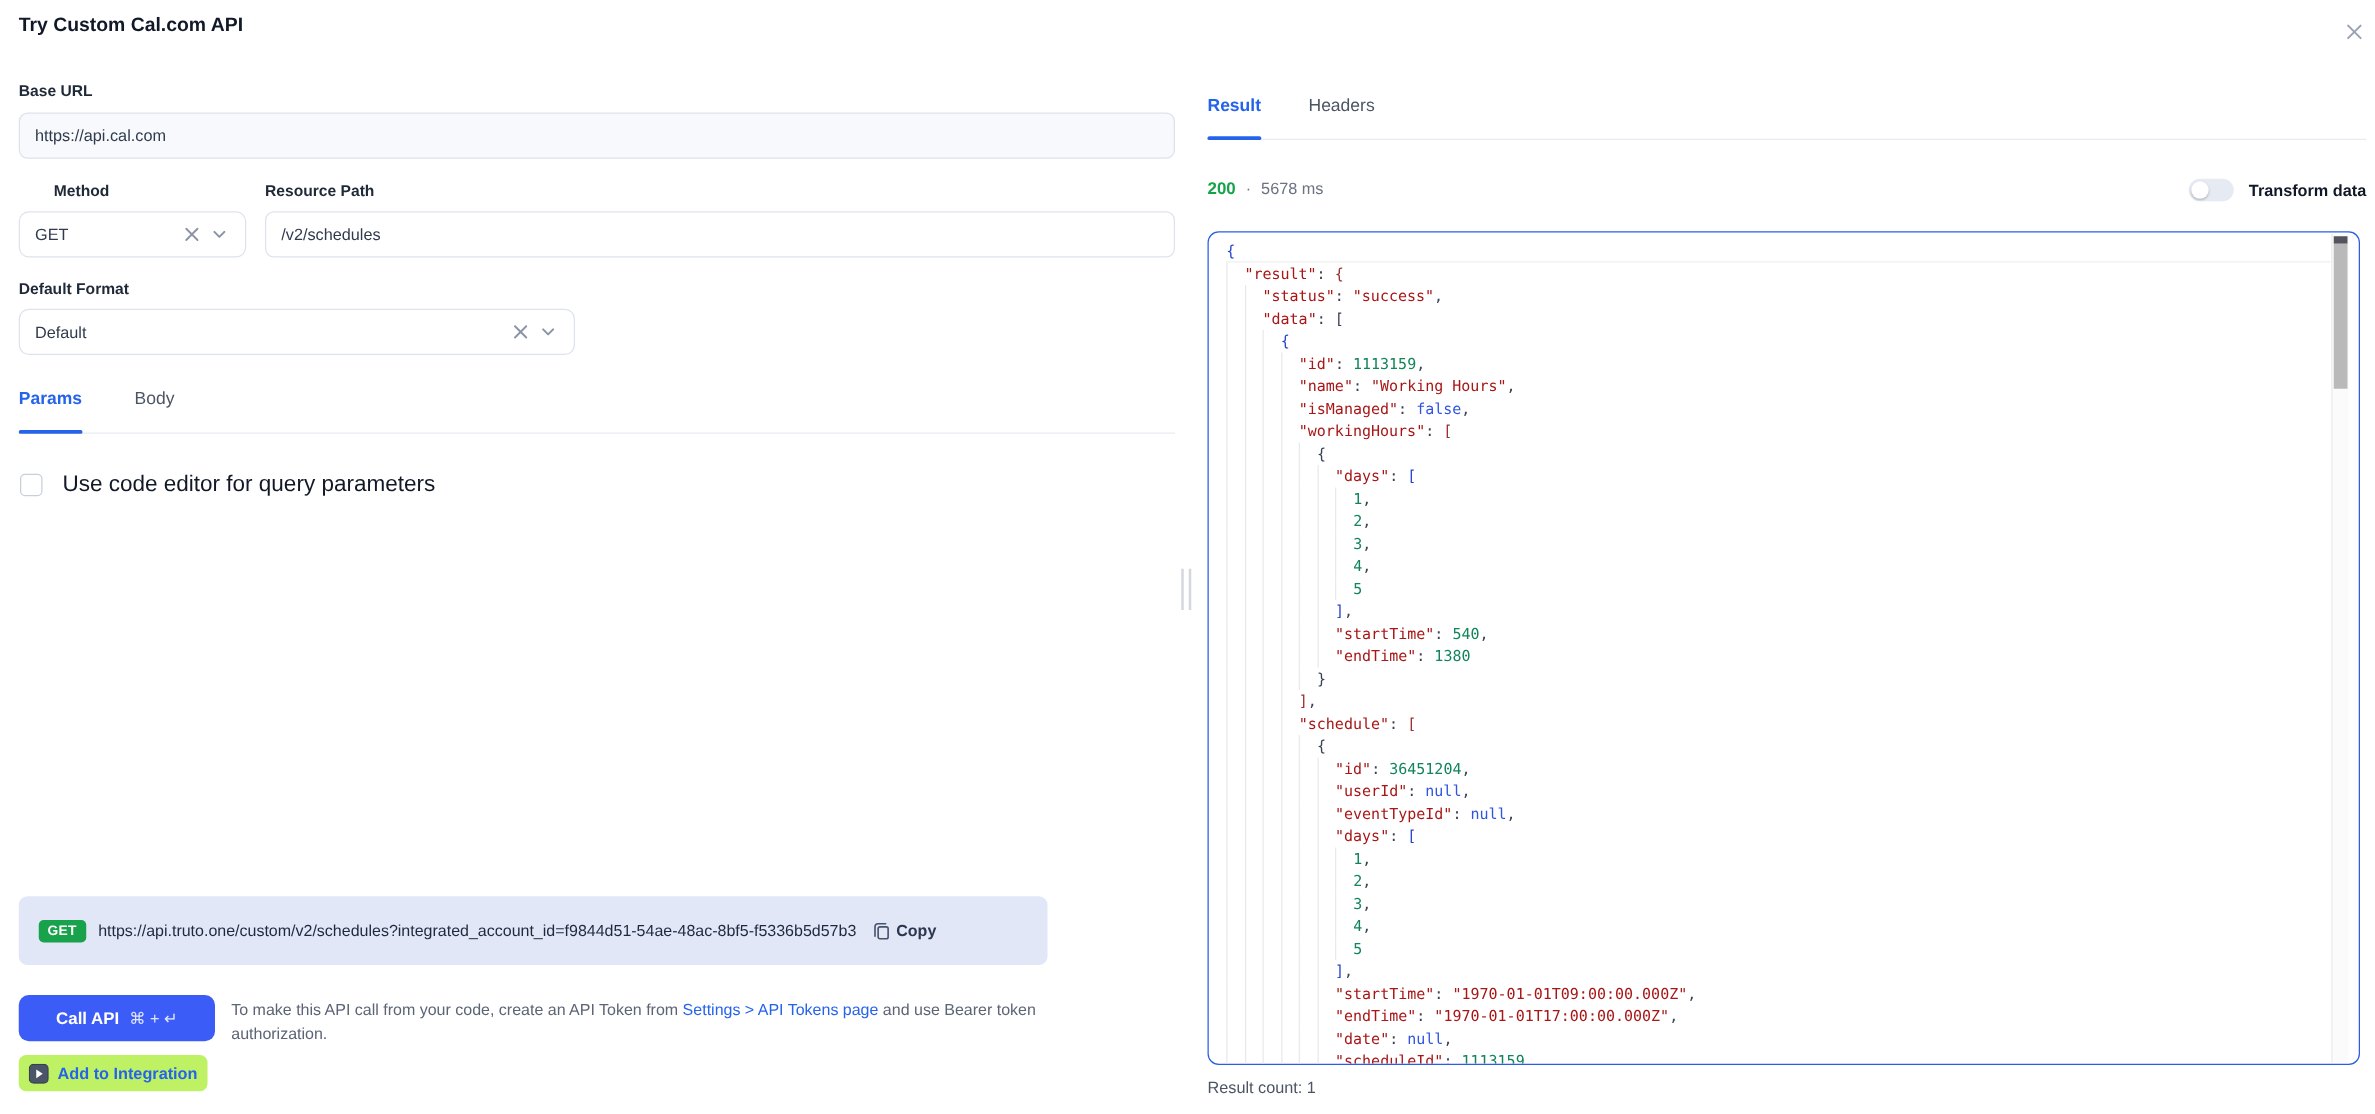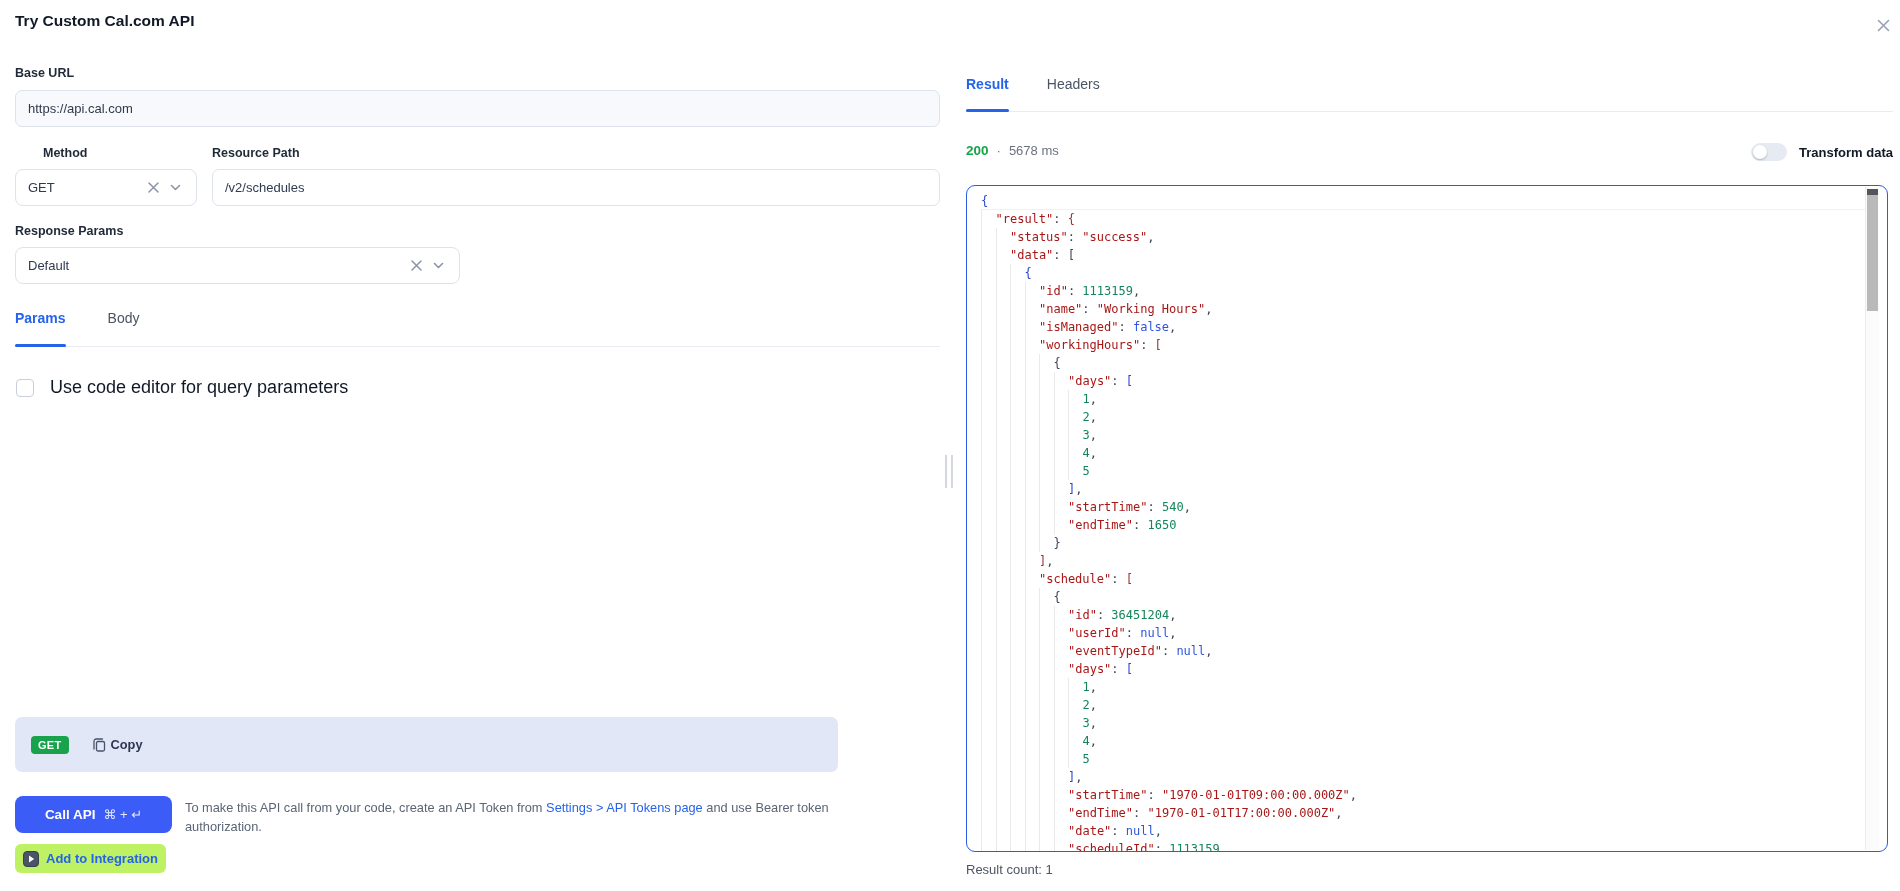--- a/index.html
+++ b/index.html
@@ -132,21 +132,21 @@
     <span class="icon-btn">
       <svg width="13" height="13" viewBox="0 0 13 13">
           <path d="M2.5 4.5 L6.5 8.5 L10.5 4.5" fill="none" stroke="#8b93a7" stroke-width="1.6" stroke-linecap="round" stroke-linejoin="round"></path>
         </svg>
     </span>
   </div>
 
   <div class="abs fld-label lbl-path">Resource Path</div>
   <input class="abs tin in-path" value="/v2/schedules" style="">
 
-  <div class="abs fld-label lbl-format">Response Params</div>
+  <div class="abs fld-label lbl-format">Default Format</div>
   <div class="abs selbox sel-format">
     <span class="val">Default</span>
     <span class="icon-btn">
       <svg width="13" height="13" viewBox="0 0 13 13">
           <path d="M2 2 L11 11 M11 2 L2 11" stroke="#8b93a7" stroke-width="1.5" stroke-linecap="round"></path>
         </svg>
     </span>
     <span class="icon-btn">
       <svg width="13" height="13" viewBox="0 0 13 13">
           <path d="M2.5 4.5 L6.5 8.5 L10.5 4.5" fill="none" stroke="#8b93a7" stroke-width="1.6" stroke-linecap="round" stroke-linejoin="round"></path>
@@ -159,20 +159,21 @@
     <div class="tab">Body</div>
   </div>
 
   <div class="abs chk-row">
     <span class="chk"></span>
     <span class="chk-label">Use code editor for query parameters</span>
   </div>
 
   <div class="abs url-bar">
     <span class="get-badge">GET</span>
+    <span class="url-text">https://api.truto.one/custom/v2/schedules?integrated_account_id=f9844d51-54ae-48ac-8bf5-f5336b5d57b3</span>
     <span class="copy-wrap">
       <span>
         <svg width="13" height="14" viewBox="0 0 13 14">
             <rect x="3.5" y="3.5" width="8" height="9.5" rx="1.5" fill="none" stroke="#47536b" stroke-width="1.3"></rect>
             <path d="M9.5 1 H3.2 A2.2 2.2 0 0 0 1 3.2 V11" fill="none" stroke="#47536b" stroke-width="1.3" stroke-linecap="round"></path>
           </svg>
       </span>
       <span class="copy-label">Copy</span>
     </span>
   </div>
@@ -231,21 +232,21 @@
         <div class="cl"><span class="ig"></span><span class="ig"></span><span class="ig"></span><span class="ig"></span><span class="tk-k">"workingHours"</span><span class="tk-p">: </span><span class="tk-bm">[</span></div>
         <div class="cl"><span class="ig"></span><span class="ig"></span><span class="ig"></span><span class="ig"></span><span class="ig"></span><span class="tk-bd">{</span></div>
         <div class="cl"><span class="ig"></span><span class="ig"></span><span class="ig"></span><span class="ig"></span><span class="ig"></span><span class="ig"></span><span class="tk-k">"days"</span><span class="tk-p">: </span><span class="tk-bb">[</span></div>
         <div class="cl"><span class="ig"></span><span class="ig"></span><span class="ig"></span><span class="ig"></span><span class="ig"></span><span class="ig"></span><span class="ig"></span><span class="tk-n">1</span><span class="tk-p">,</span></div>
         <div class="cl"><span class="ig"></span><span class="ig"></span><span class="ig"></span><span class="ig"></span><span class="ig"></span><span class="ig"></span><span class="ig"></span><span class="tk-n">2</span><span class="tk-p">,</span></div>
         <div class="cl"><span class="ig"></span><span class="ig"></span><span class="ig"></span><span class="ig"></span><span class="ig"></span><span class="ig"></span><span class="ig"></span><span class="tk-n">3</span><span class="tk-p">,</span></div>
         <div class="cl"><span class="ig"></span><span class="ig"></span><span class="ig"></span><span class="ig"></span><span class="ig"></span><span class="ig"></span><span class="ig"></span><span class="tk-n">4</span><span class="tk-p">,</span></div>
         <div class="cl"><span class="ig"></span><span class="ig"></span><span class="ig"></span><span class="ig"></span><span class="ig"></span><span class="ig"></span><span class="ig"></span><span class="tk-n">5</span></div>
         <div class="cl"><span class="ig"></span><span class="ig"></span><span class="ig"></span><span class="ig"></span><span class="ig"></span><span class="ig"></span><span class="tk-bb">]</span><span class="tk-p">,</span></div>
         <div class="cl"><span class="ig"></span><span class="ig"></span><span class="ig"></span><span class="ig"></span><span class="ig"></span><span class="ig"></span><span class="tk-k">"startTime"</span><span class="tk-p">: </span><span class="tk-n">540</span><span class="tk-p">,</span></div>
-        <div class="cl"><span class="ig"></span><span class="ig"></span><span class="ig"></span><span class="ig"></span><span class="ig"></span><span class="ig"></span><span class="tk-k">"endTime"</span><span class="tk-p">: </span><span class="tk-n">1650</span></div>
+        <div class="cl"><span class="ig"></span><span class="ig"></span><span class="ig"></span><span class="ig"></span><span class="ig"></span><span class="ig"></span><span class="tk-k">"endTime"</span><span class="tk-p">: </span><span class="tk-n">1380</span></div>
         <div class="cl"><span class="ig"></span><span class="ig"></span><span class="ig"></span><span class="ig"></span><span class="ig"></span><span class="tk-bd">}</span></div>
         <div class="cl"><span class="ig"></span><span class="ig"></span><span class="ig"></span><span class="ig"></span><span class="tk-bm">]</span><span class="tk-p">,</span></div>
         <div class="cl"><span class="ig"></span><span class="ig"></span><span class="ig"></span><span class="ig"></span><span class="tk-k">"schedule"</span><span class="tk-p">: </span><span class="tk-bm">[</span></div>
         <div class="cl"><span class="ig"></span><span class="ig"></span><span class="ig"></span><span class="ig"></span><span class="ig"></span><span class="tk-bd">{</span></div>
         <div class="cl"><span class="ig"></span><span class="ig"></span><span class="ig"></span><span class="ig"></span><span class="ig"></span><span class="ig"></span><span class="tk-k">"id"</span><span class="tk-p">: </span><span class="tk-n">36451204</span><span class="tk-p">,</span></div>
         <div class="cl"><span class="ig"></span><span class="ig"></span><span class="ig"></span><span class="ig"></span><span class="ig"></span><span class="ig"></span><span class="tk-k">"userId"</span><span class="tk-p">: </span><span class="tk-b">null</span><span class="tk-p">,</span></div>
         <div class="cl"><span class="ig"></span><span class="ig"></span><span class="ig"></span><span class="ig"></span><span class="ig"></span><span class="ig"></span><span class="tk-k">"eventTypeId"</span><span class="tk-p">: </span><span class="tk-b">null</span><span class="tk-p">,</span></div>
         <div class="cl"><span class="ig"></span><span class="ig"></span><span class="ig"></span><span class="ig"></span><span class="ig"></span><span class="ig"></span><span class="tk-k">"days"</span><span class="tk-p">: </span><span class="tk-bb">[</span></div>
         <div class="cl"><span class="ig"></span><span class="ig"></span><span class="ig"></span><span class="ig"></span><span class="ig"></span><span class="ig"></span><span class="ig"></span><span class="tk-n">1</span><span class="tk-p">,</span></div>
         <div class="cl"><span class="ig"></span><span class="ig"></span><span class="ig"></span><span class="ig"></span><span class="ig"></span><span class="ig"></span><span class="ig"></span><span class="tk-n">2</span><span class="tk-p">,</span></div>

